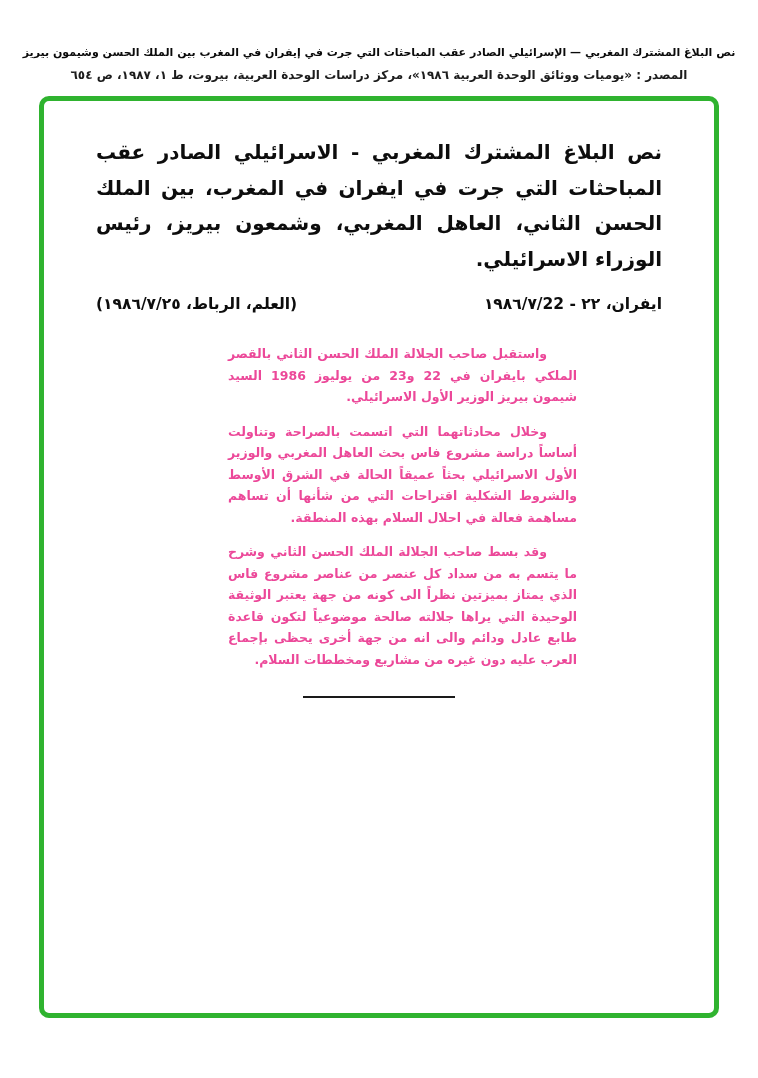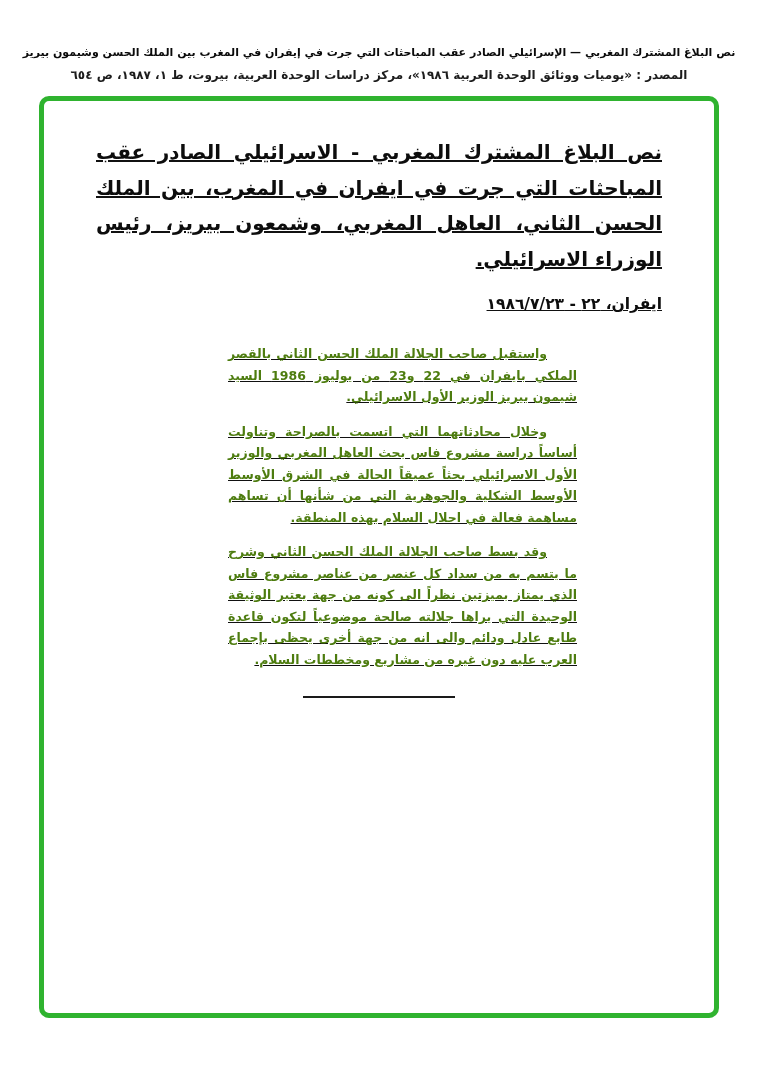--- a/index.html
+++ b/index.html
@@ -69,48 +69,49 @@
     margin: 30px auto 0;
     direction: rtl;
   }
   .doc-body p {
     font-size: 12.5px;
     font-weight: bold;
     line-height: 1.72;
     text-align: justify;
     text-indent: 30px;
     margin-bottom: 13px;
-    color: #4d7c0f;
+    color: #ec4899;
     margin-left: 47px;
   }
   .end-rule {
     width: 152px;
     border-top: 2px solid #1a1a1a;
     margin: 26px auto 0;
   }
 </style>
 </head>
 <body>
 
 <div class="page">
 
   <div class="caption1">نص البلاغ المشترك المغربي — الإسرائيلي الصادر عقب المباحثات التي جرت في إيفران في المغرب بين الملك الحسن وشيمون بيريز</div>
 
   <div class="caption2">المصدر : «يوميات ووثائق الوحدة العربية ١٩٨٦»، مركز دراسات الوحدة العربية، بيروت، ط ١، ١٩٨٧، ص ٦٥٤</div>
 
-  <div class="frame" style="border-color: rgb(47, 179, 47); text-decoration: underline;">
+  <div class="frame" style="border-color: rgb(47, 179, 47);">
 
     <div class="doc-title">نص البلاغ المشترك المغربي - الاسرائيلي الصادر عقب المباحثات التي جرت في ايفران في المغرب، بين الملك الحسن الثاني، العاهل المغربي، وشمعون بيريز، رئيس الوزراء الاسرائيلي.</div>
 
     <div class="dateline">
-      <span>ايفران، ٢٢ - ١٩٨٦/٧/٢٣</span>
+      <span>ايفران، ٢٢ - ١٩٨٦/٧/22</span>
+      <span>(العلم، الرباط، ١٩٨٦/٧/٢٥)</span>
     </div>
 
     <div class="doc-body">
       <p>واستقبل صاحب الجلالة الملك الحسن الثاني بالقصر الملكي بايفران في 22 و23 من يوليوز 1986 السيد شيمون بيريز الوزير الأول الاسرائيلي.</p>
-      <p>وخلال محادثاتهما التي اتسمت بالصراحة وتناولت أساساً دراسة مشروع فاس بحث العاهل المغربي والوزير الأول الاسرائيلي بحثاً عميقاً الحالة في الشرق الأوسط الأوسط الشكلية والجوهرية التي من شأنها أن تساهم مساهمة فعالة في احلال السلام بهذه المنطقة.</p>
+      <p>وخلال محادثاتهما التي اتسمت بالصراحة وتناولت أساساً دراسة مشروع فاس بحث العاهل المغربي والوزير الأول الاسرائيلي بحثاً عميقاً الحالة في الشرق الأوسط والشروط الشكلية اقتراحات التي من شأنها أن تساهم مساهمة فعالة في احلال السلام بهذه المنطقة.</p>
       <p>وقد بسط صاحب الجلالة الملك الحسن الثاني وشرح ما يتسم به من سداد كل عنصر من عناصر مشروع فاس الذي يمتاز بميزتين نظراً الى كونه من جهة يعتبر الوثيقة الوحيدة التي يراها جلالته صالحة موضوعياً لتكون قاعدة طابع عادل ودائم والى انه من جهة أخرى يحظى بإجماع العرب عليه دون غيره من مشاريع ومخططات السلام.</p>
       <div class="end-rule"></div>
     </div>
 
   </div>
 
 </div>
 
 </body></html>

